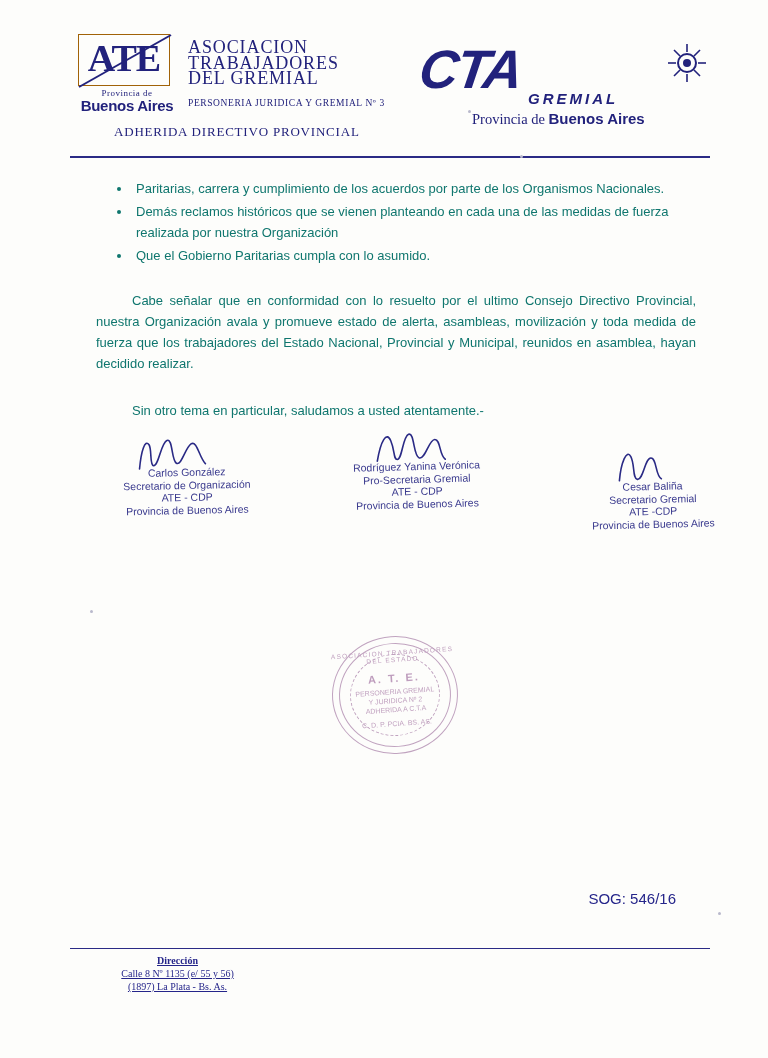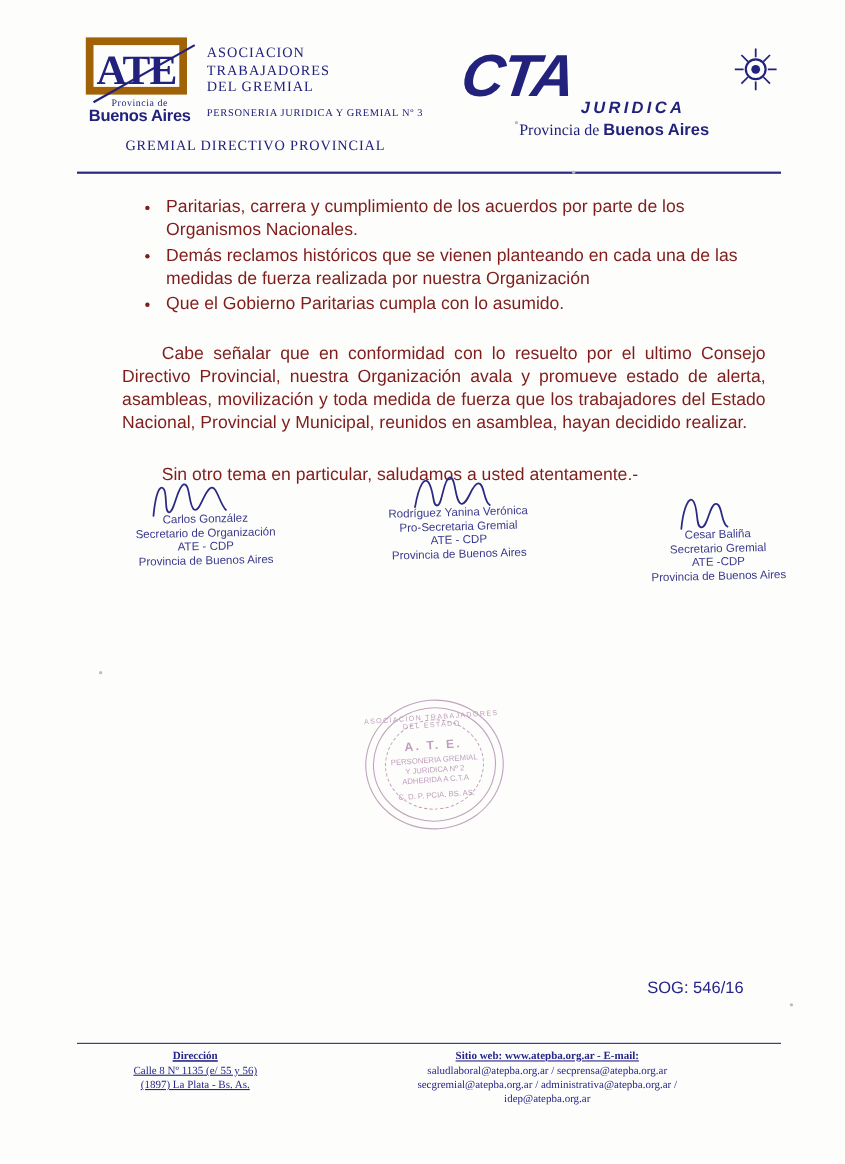--- a/index.html
+++ b/index.html
@@ -30,21 +30,21 @@
     height: 120px;
   }
   .ate-logo {
     position: absolute;
     left: 8px;
     top: 6px;
     width: 98px;
     text-align: center;
   }
   .ate-box {
-    border: 7px solid #a16207;
+    border: 1px solid #a16207;
     width: 92px;
     height: 52px;
     position: relative;
     box-sizing: border-box;
   }
   .ate-box .ate-text {
     font-family: "Liberation Serif", serif;
     font-weight: bold;
     font-size: 38px;
     line-height: 46px;
@@ -71,21 +71,21 @@
     color: #22227c;
     letter-spacing: -.3px;
     margin-top: -1px;
   }
 
   .org-name {
     position: absolute;
     left: 118px;
     top: 12px;
     font-family: "Liberation Serif", serif;
-    font-size: 13px;
+    font-size: 18px;
     line-height: 15.5px;
     letter-spacing: .9px;
     color: #22227c;
   }
   .personeria {
     position: absolute;
     left: 118px;
     top: 70px;
     font-size: 9.5px;
     letter-spacing: .6px;
@@ -154,24 +154,23 @@
     border-top: 2px solid #2a2a85;
   }
 
   
   .content {
     position: absolute;
     left: 96px;
     right: 72px;
     top: 178px;
     font-family: "Liberation Sans", sans-serif;
-    font-size: 16px;
+    font-size: 13px;
     line-height: 21px;
-    color: #7f1d1d;
-    margin-left: 15px;
+    color: #0f766e;
   }
   ul.bullets {
     margin: 0 0 0 14px;
     padding: 0 0 0 22px;
     list-style: disc;
   }
   ul.bullets li {
     margin-bottom: 2px;
     padding-left: 4px;
   }
@@ -302,25 +301,25 @@
       <div class="ate-bsas">Buenos Aires</div>
     </div>
 
     <div class="org-name">
       <div>ASOCIACION</div>
       <div>TRABAJADORES</div>
       <div>DEL GREMIAL</div>
     </div>
 
     <div class="personeria">PERSONERIA JURIDICA Y GREMIAL Nº 3</div>
-    <div class="consejo">GREMIAL DIRECTIVO PROVINCIAL</div>
+    <div class="consejo">ADHERIDA DIRECTIVO PROVINCIAL</div>
 
     <div class="cta-wrap">
       <div class="cta-word">CTA</div>
-      <div class="cta-auto">JURIDICA</div>
+      <div class="cta-auto">GREMIAL</div>
       <div class="cta-prov"><span>Provincia de </span><b>Buenos Aires</b></div>
       <svg class="sun" width="42" height="42" viewBox="0 0 42 42">
         <circle cx="21" cy="21" r="9" fill="none" stroke="#22227c" stroke-width="2"></circle>
         <circle cx="21" cy="21" r="4" fill="#22227c"></circle>
         <g stroke="#22227c" stroke-width="1.6">
           <line x1="21" y1="2" x2="21" y2="10"></line>
             <line x1="21" y1="32" x2="21" y2="40"></line>
           <line x1="2" y1="21" x2="10" y2="21"></line>
             <line x1="32" y1="21" x2="40" y2="21"></line>
           <line x1="8" y1="8" x2="14" y2="14"></line>
@@ -391,25 +390,19 @@
 
   <div class="sog">SOG: 546/16</div>
 
   <div class="rule-bottom"></div>
   <div class="footer">
     <div class="fcol fcol-1">
       <div class="ftitle">Dirección</div>
       <div>Calle 8 Nº 1135 (e/ 55 y 56)</div>
       <div>(1897) La Plata - Bs. As.</div>
     </div>
-    <div class="fcol fcol-3">
-      <div class="ftitle">Sitio web: www.atepba.org.ar - E-mail:</div>
-      <div>saludlaboral@atepba.org.ar / secprensa@atepba.org.ar</div>
-      <div>secgremial@atepba.org.ar / administrativa@atepba.org.ar /</div>
-      <div>idep@atepba.org.ar</div>
-    </div>
   </div>
 
   <div class="speck" style="left:90px; top:610px; width:3px; height:3px;"></div>
   <div class="speck" style="left:520px; top:155px; width:3px; height:3px;"></div>
   <div class="speck" style="left:718px; top:912px; width:3px; height:3px;"></div>
   <div class="speck" style="left:468px; top:110px; width:3px; height:3px;"></div>
 </div>
 
 </body></html>

